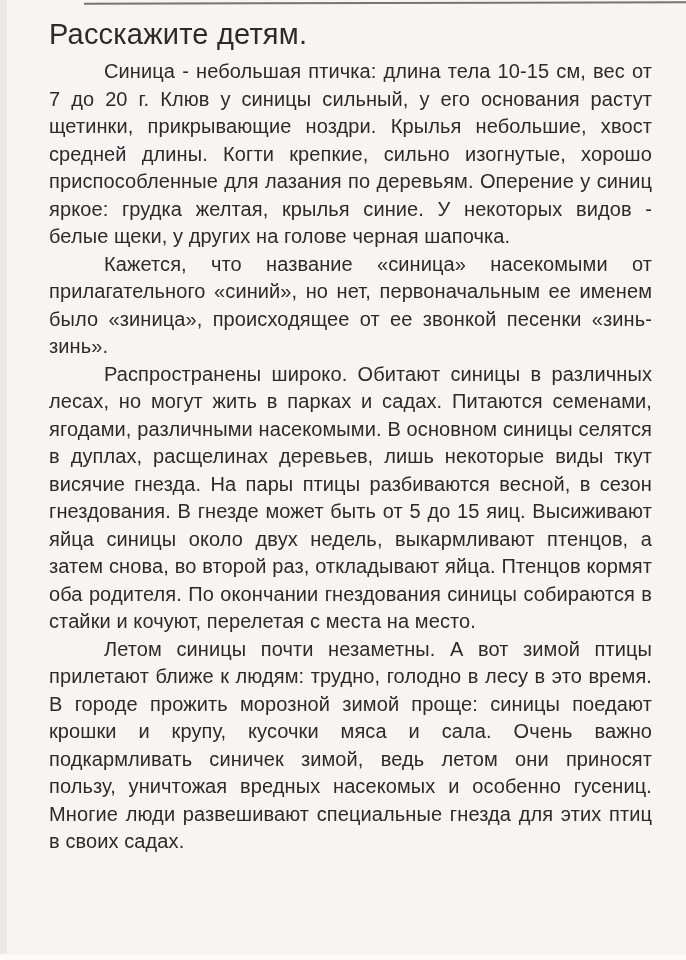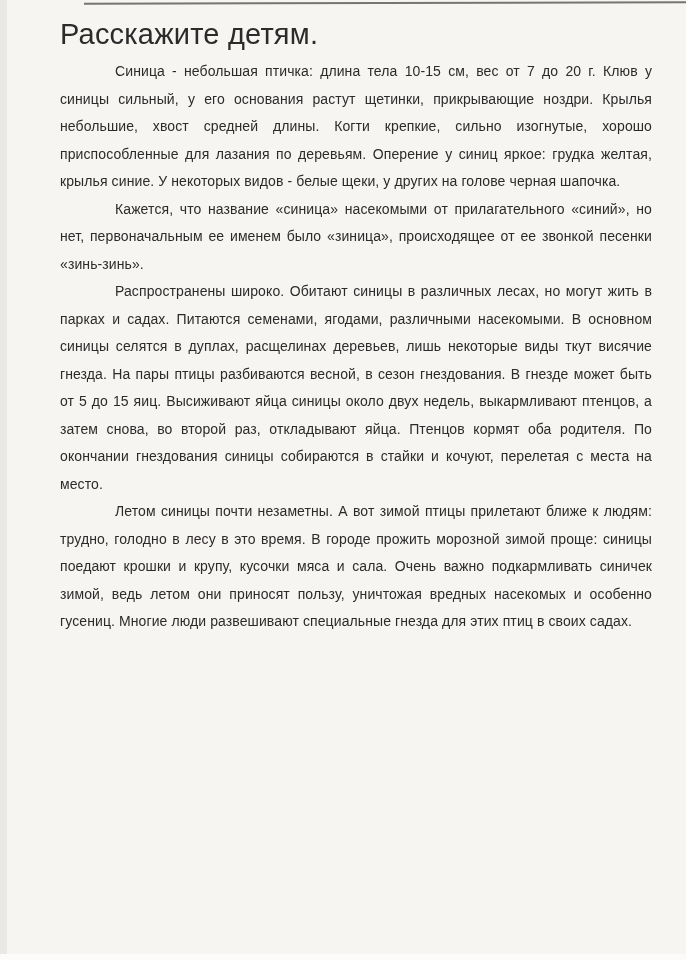--- a/index.html
+++ b/index.html
@@ -48,32 +48,33 @@
     letter-spacing: 2px;
     color: rgba(226, 223, 219, 0.55);
     text-shadow: 1px 2px 2px rgba(255,255,255,0.9), -1px -1px 2px rgba(175,172,168,0.45);
     white-space: nowrap;
     z-index: 1;
     user-select: none;
   }
   .content {
     position: relative;
     z-index: 2;
-    padding: 16px 34px 0 60px;
+    padding: 16px 34px 0 34px;
+    margin-left: 15px;
   }
   .title {
     margin: 0 0 6px 0;
     font-size: 29px;
     font-weight: 500;
     line-height: 36px;
     letter-spacing: 0.2px;
   }
   .para {
     margin: 0;
-    font-size: 14px;
+    font-size: 20px;
     line-height: 27.5px;
     text-align: justify;
     text-indent: 55px;
     letter-spacing: 0.1px;
   }
 </style>
 </head>
 <body>
 
 <div class="page">

